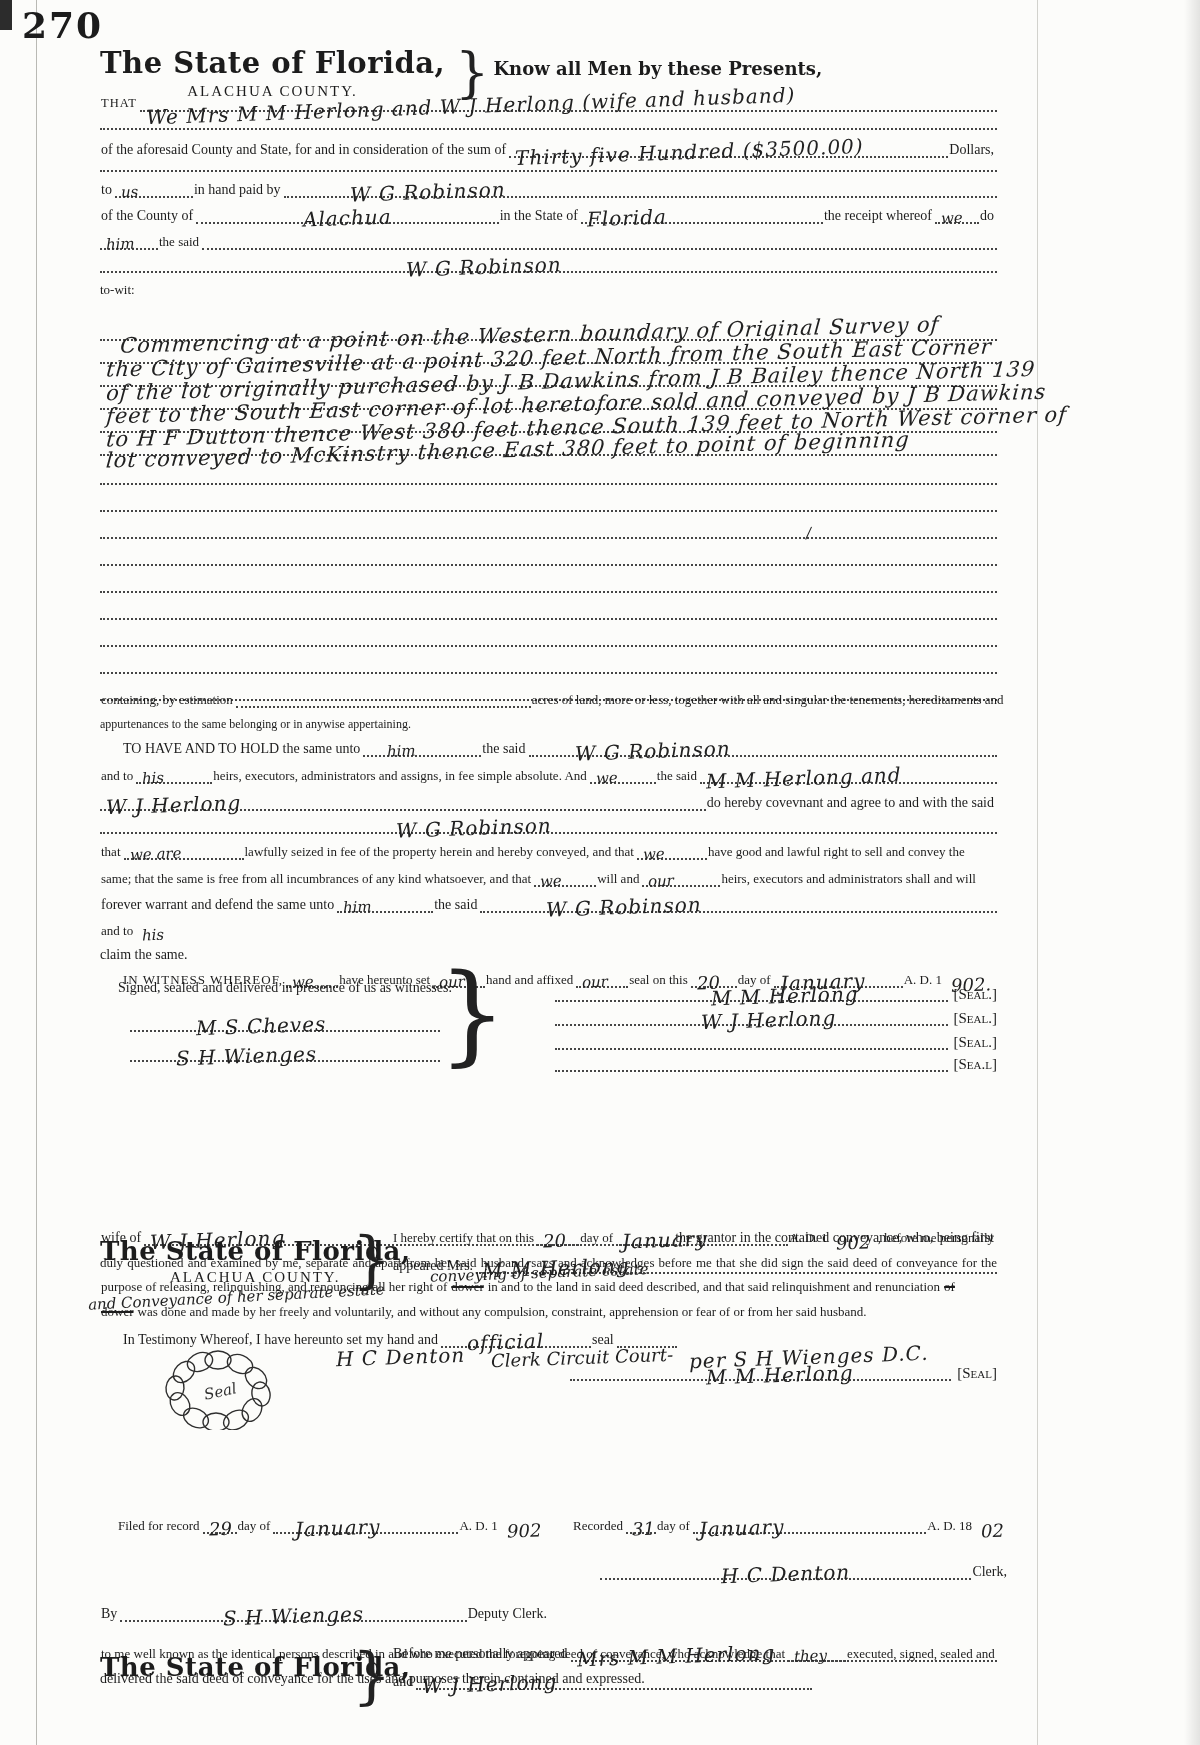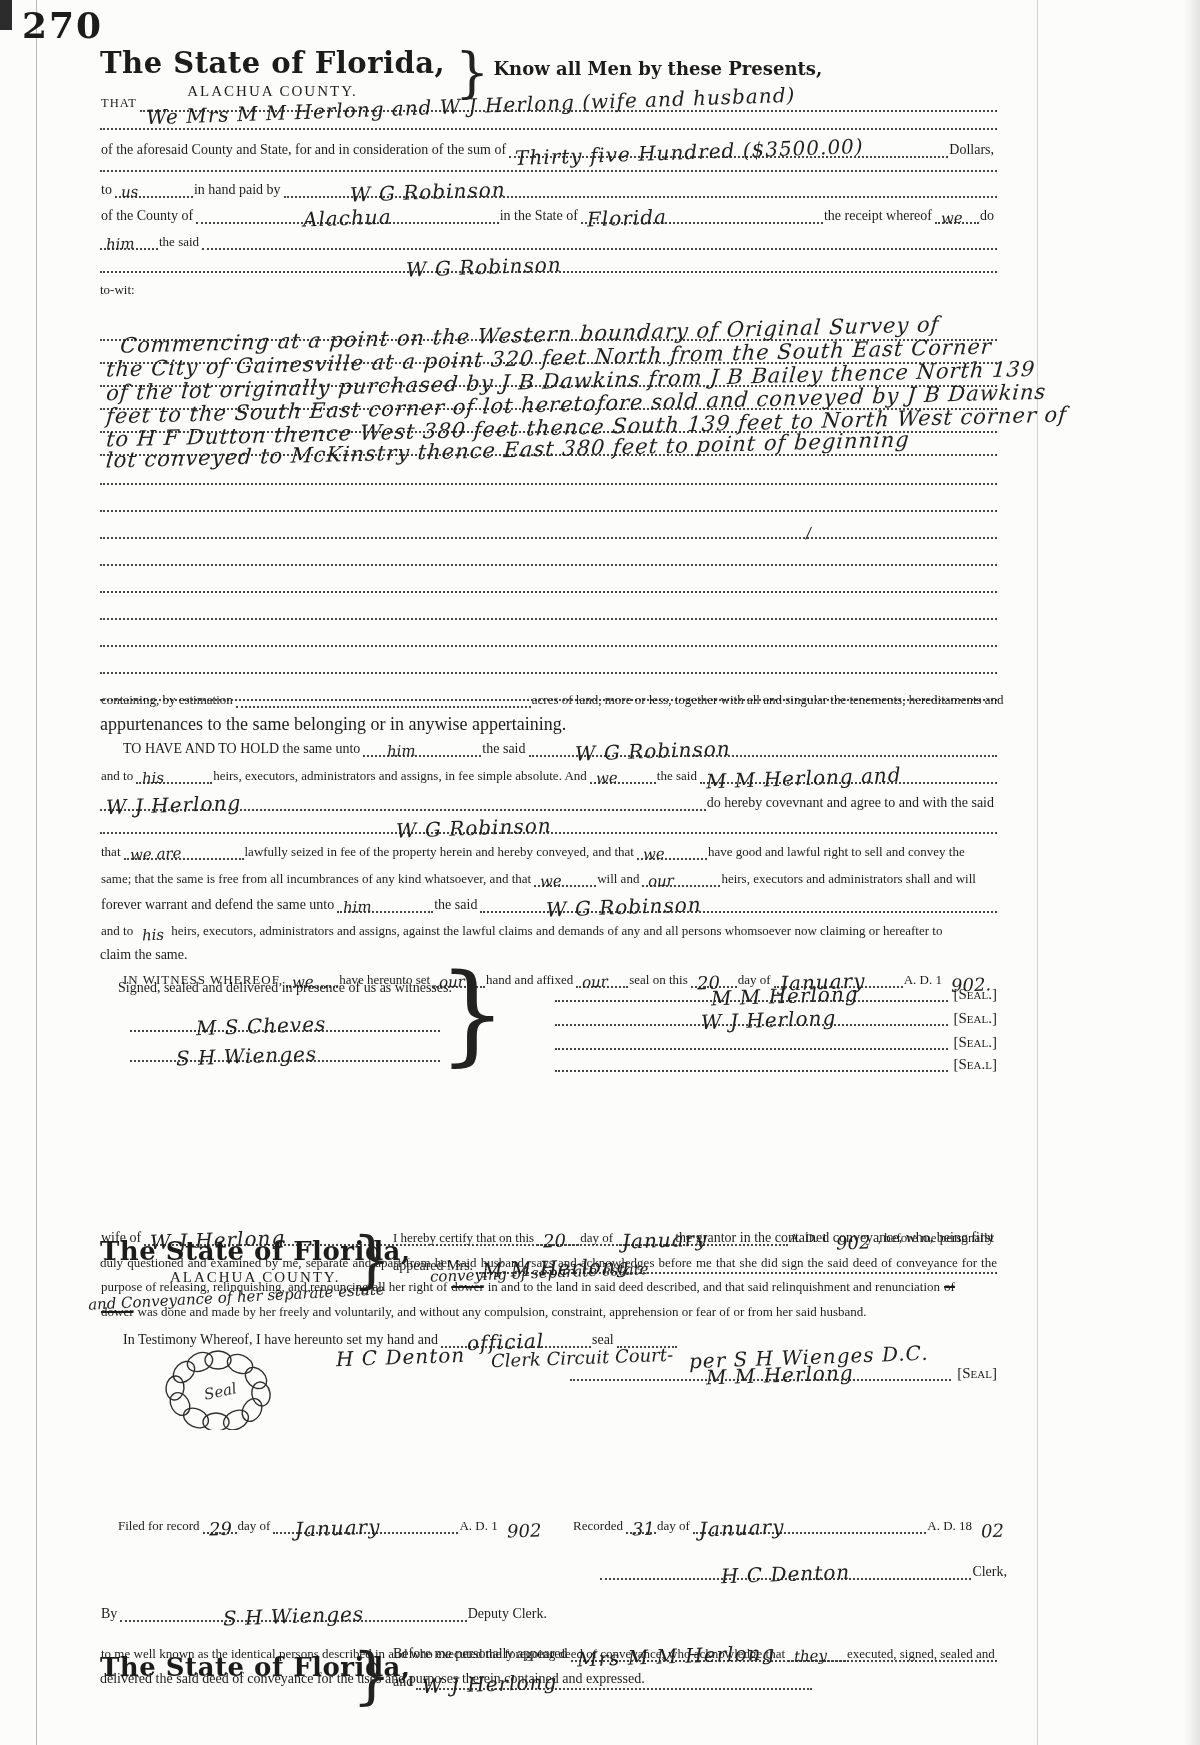--- a/index.html
+++ b/index.html
@@ -176,21 +176,21 @@
     <div class="rule" style="height:25px"></div>
     <div class="rule" style="height:25px"></div>
   </div>
 
   <div class="abs" style="left:100px; top:692px; width:897px;">
     <div class="fl xs">
       <span class="t">containing, by estimation</span>
       <span class="dots fix" style="width:295px"></span>
       <span class="t">acres of land, more or less, together with all and singular the tenements, hereditaments and</span>
     </div>
-    <div class="pl mt9" style="font-size:18px">appurtenances to the same belonging or in anywise appertaining.</div>
+    <div class="pl mt9" style="font-size:12px">appurtenances to the same belonging or in anywise appertaining.</div>
     <div class="fl mt9 indent">
       <span class="t">TO HAVE AND TO HOLD the same unto</span>
       <span class="dots fix" style="width:118px">
           <span class="hw sm" style="margin-left:18px">him</span>
         </span>
       <span class="t">the said</span>
       <span class="dots">
           <span class="hw sig" style="margin-left:40px">W G Robinson</span>
         </span>
     </div>
@@ -247,21 +247,20 @@
           <span class="hw sm">him</span>
         </span>
       <span class="t">the said</span>
       <span class="dots">
           <span class="hw sig" style="margin-left:60px">W G Robinson</span>
         </span>
     </div>
     <div class="fl mt10 xs">
       <span class="t">and to</span>
       <span class="hw sm">his</span>
-      <span class="t">heirs, executors, administrators and assigns, against the lawful claims and demands of any and all persons whomsoever now claiming or hereafter to</span>
     </div>
     <div class="pl mt8" style="font-size:14px">claim the same.</div>
     <div class="fl mt10 xs indent">
       <span class="t caps">IN WITNESS WHEREOF,</span>
       <span class="dots fix" style="width:52px">
           <span class="hw sm">we</span>
         </span>
       <span class="t">have hereunto set</span>
       <span class="dots fix" style="width:52px">
           <span class="hw sm">our</span>

